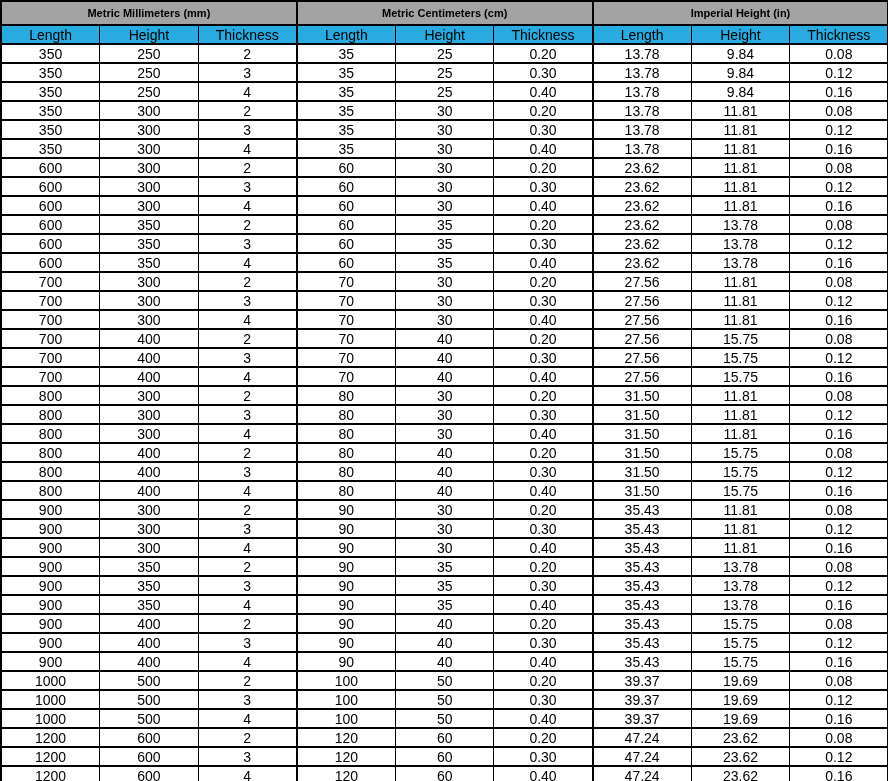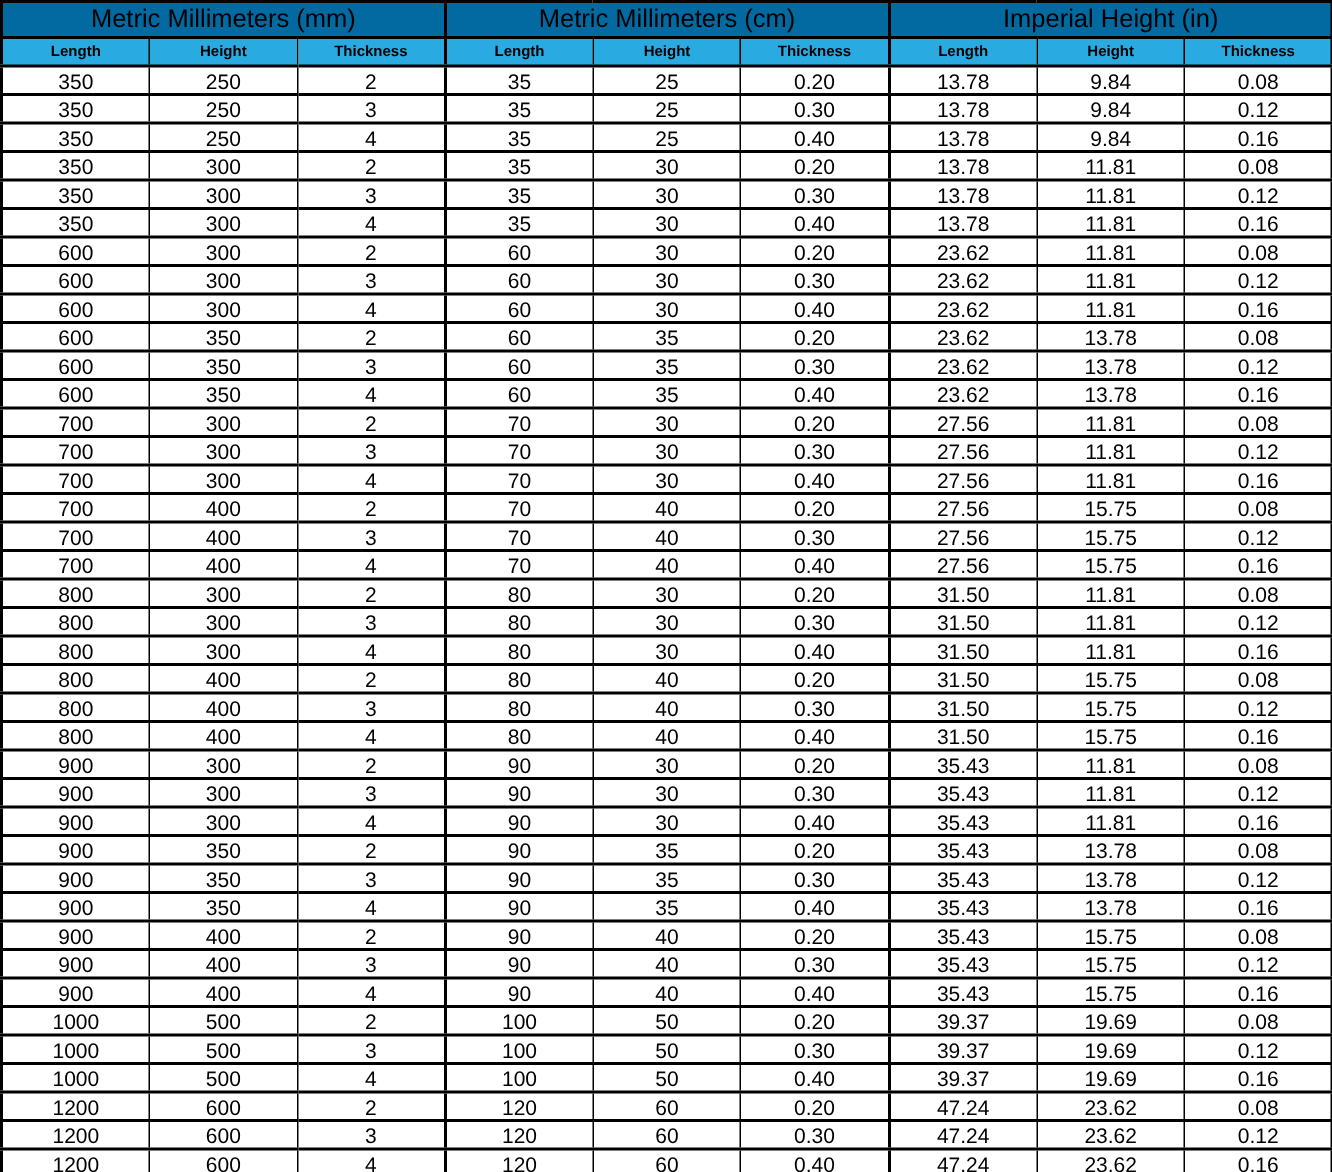--- a/index.html
+++ b/index.html
@@ -24,30 +24,30 @@
     border-bottom-width: 2px;
     text-align: center;
     vertical-align: middle;
     padding: 0;
     color: #000000;
     white-space: nowrap;
     overflow: hidden;
     background: #ffffff;
   }
   tr.group-row th {
-    background: #0369a1;
-    font-weight: 400;
-    font-size: 17px;
+    background: #a3a3a3;
+    font-weight: 700;
+    font-size: 11px;
     height: 22px;
     border-width: 2px;
   }
   tr.colhead-row th {
     background: #29ABE2;
-    font-weight: 700;
-    font-size: 10px;
+    font-weight: 400;
+    font-size: 14px;
     height: 17px;
   }
   td {
     font-size: 14px;
     height: 17px;
   }
   .grp-start {
     border-left-width: 2px;
   }
 </style>
@@ -62,21 +62,21 @@
       <col>
       <col>
       <col>
       <col>
       <col>
       <col>
   </colgroup>
   <thead>
     <tr class="group-row">
       <th colspan="3">Metric Millimeters (mm)</th>
-      <th colspan="3" class="grp-start">Metric Millimeters (cm)</th>
+      <th colspan="3" class="grp-start">Metric Centimeters (cm)</th>
       <th colspan="3" class="grp-start">Imperial Height (in)</th>
     </tr>
     <tr class="colhead-row">
       <th>Length</th>
       <th>Height</th>
       <th>Thickness</th>
       <th class="grp-start">Length</th>
       <th>Height</th>
       <th>Thickness</th>
       <th class="grp-start">Length</th>

